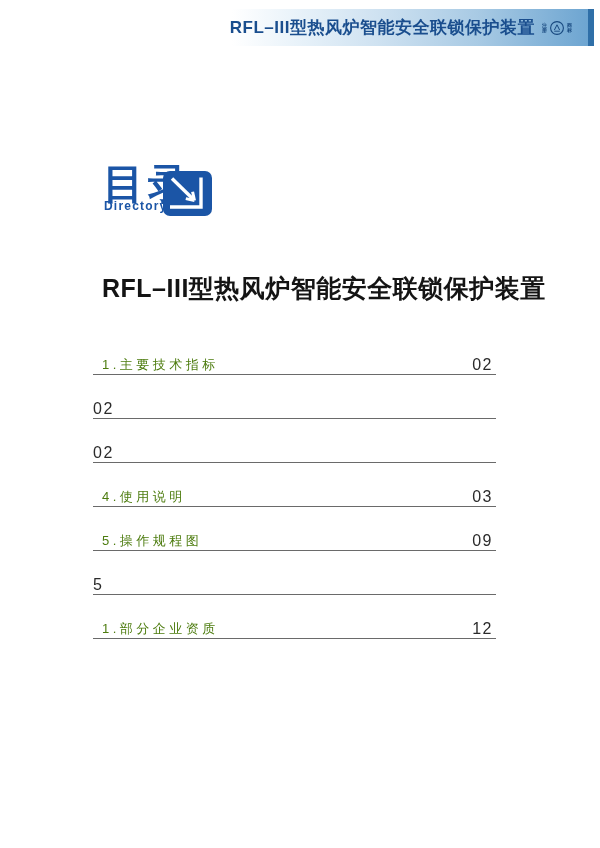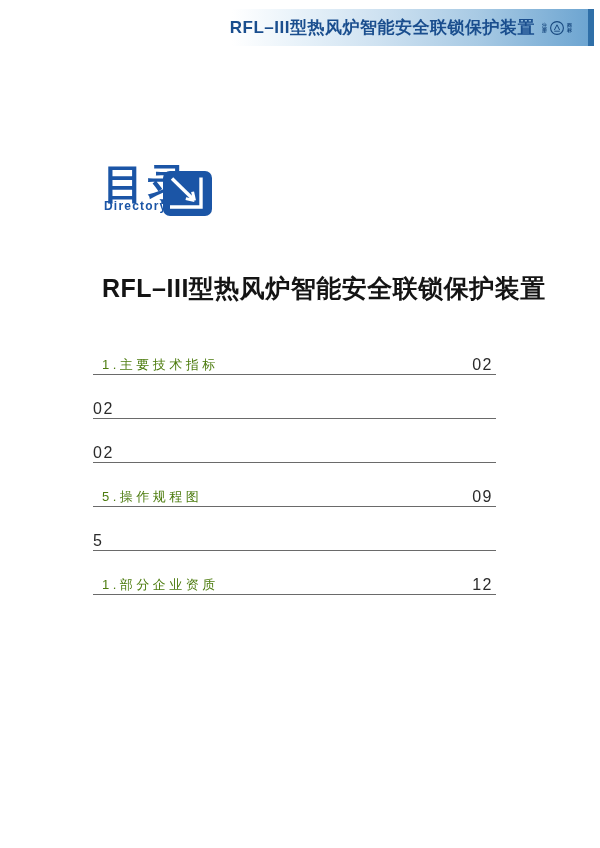--- a/index.html
+++ b/index.html
@@ -111,20 +111,24 @@
     <span class="toc-label">1.主要技术指标</span>
     <span class="toc-page">02</span>
   </div>
   <div class="toc-row">
     <span class="toc-page">02</span>
   </div>
   <div class="toc-row">
     <span class="toc-page">02</span>
   </div>
   <div class="toc-row">
+    <span class="toc-label">4.使用说明</span>
+    <span class="toc-page">03</span>
+  </div>
+  <div class="toc-row">
     <span class="toc-label">5.操作规程图</span>
     <span class="toc-page">09</span>
   </div>
   <div class="toc-row">
     <span class="toc-page">5</span>
   </div>
   <div class="toc-row">
     <span class="toc-label">1.部分企业资质</span>
     <span class="toc-page">12</span>
   </div>

